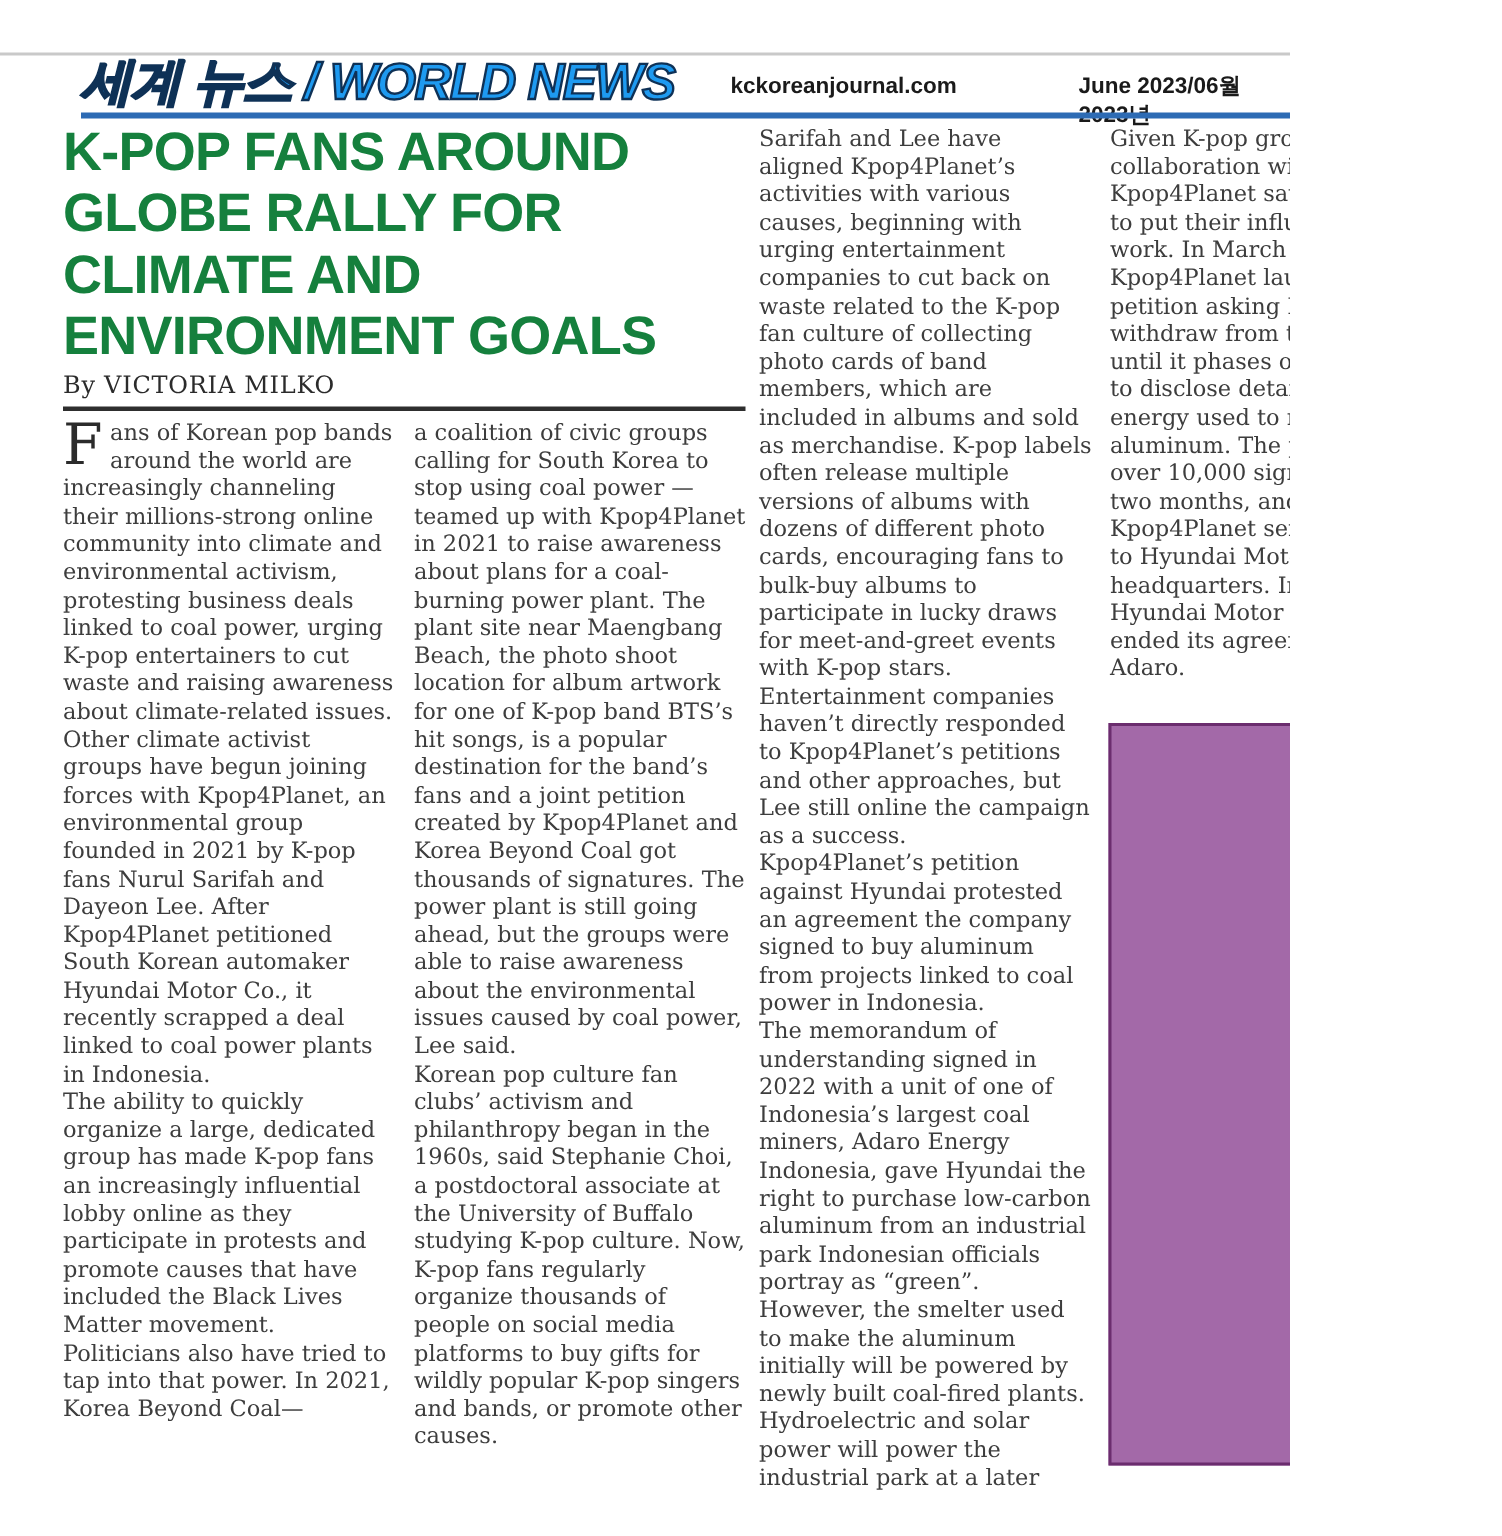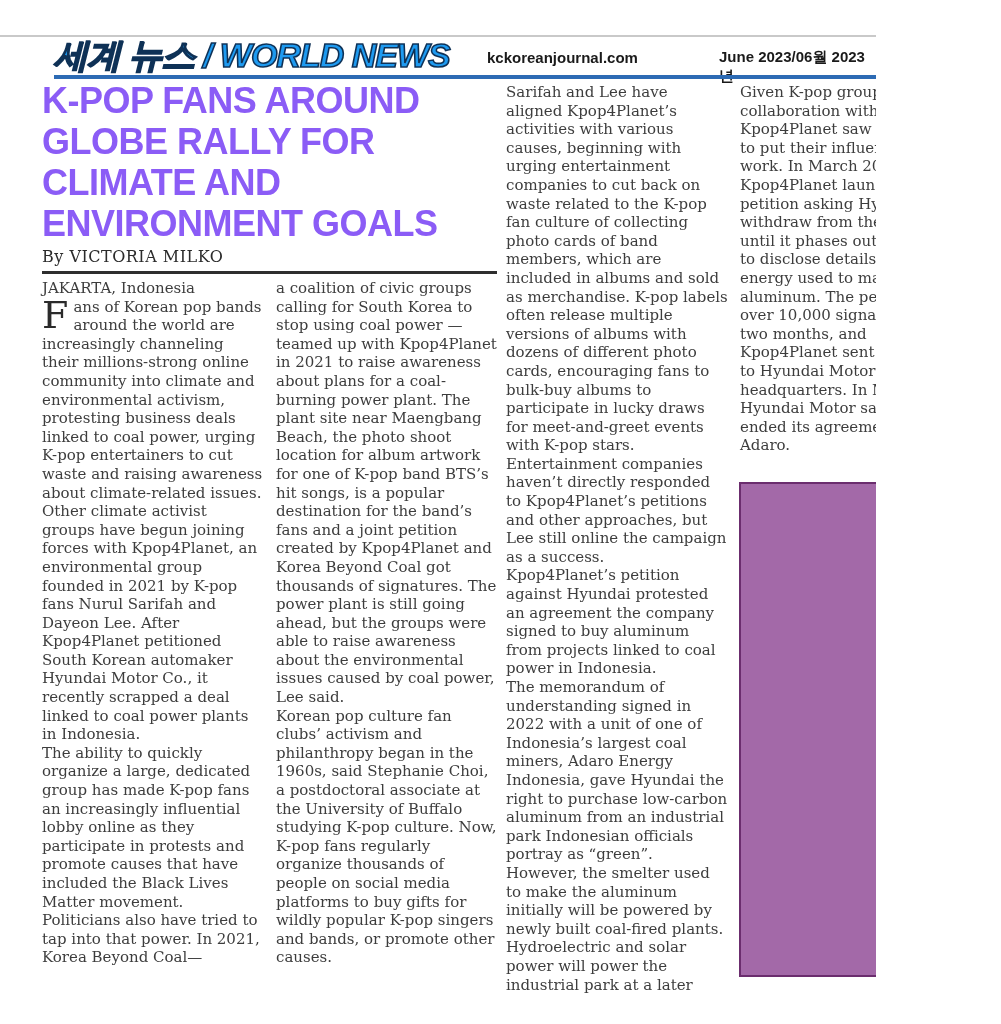--- a/index.html
+++ b/index.html
@@ -1,18 +1,18 @@
 <!DOCTYPE html>
 <html><head>
 <meta charset="utf-8">
 <style>
   html,body { margin:0; padding:0; background:#ffffff; }
   .page {
     position:relative; width:860px; height:1024px; background:#ffffff;
-    font-family:"DejaVu Serif", serif; overflow:hidden;padding-left:16px;
+    font-family:"DejaVu Serif", serif; overflow:hidden;
   }
   .hairline-top {
     position:absolute; left:0; top:35px; width:1001px; height:2px;
     background:#c9c9c9;
   }
   
   .logo {
     position:absolute; left:54px; top:36px;
     font-family:"Liberation Sans", sans-serif;
     font-style:italic; font-weight:800; font-size:34px; line-height:38px;
@@ -36,21 +36,21 @@
     display:flex; align-items:center; justify-content:center;
   }
   .header-rule {
     position:absolute; left:54px; top:75px; width:947px; height:4px;
     background:#2d6bb4;
   }
   
   .headline {
     position:absolute; left:42px; top:80px; width:452px;
     font-family:"Liberation Sans", sans-serif; font-weight:700;
-    font-size:36px; line-height:41px; letter-spacing:-0.5px; color:#8b5cf6;
+    font-size:36px; line-height:41px; letter-spacing:-0.5px; color:#15803d;
   }
   .byline {
     position:absolute; left:42px; top:247px;
     font-size:16px; color:#2b2b2b; letter-spacing:0.5px;
   }
   .byline-rule {
     position:absolute; left:42px; top:271px; width:455px; height:3px;
     background:#2e2e2e;
   }
   
@@ -85,21 +85,20 @@
   <div class="site-url">kckoreanjournal.com</div>
   <div class="issue-date">June 2023/06월 2023년</div>
   <div class="page-badge">19</div>
   <div class="header-rule"></div>
 
   <h1 class="headline" style="margin:0;">K-POP FANS AROUND GLOBE RALLY FOR CLIMATE AND ENVIRONMENT GOALS</h1>
   <div class="byline">By VICTORIA MILKO</div>
   <div class="byline-rule"></div>
 
   <div class="col" id="col1">
-    <p class="dateline">JAKARTA, Indonesia</p>
     <p><span class="dropcap">F</span><span>ans of Korean pop bands around the world are increasingly channeling their millions-strong online community into climate and environmental activism, protesting business deals linked to coal power, urging K-pop entertainers to cut waste and raising awareness about climate-related issues. Other climate activist groups have begun joining forces with Kpop4Planet, an environmental group founded in 2021 by K-pop fans Nurul Sarifah and Dayeon Lee. After Kpop4Planet petitioned South Korean automaker Hyundai Motor Co., it recently scrapped a deal linked to coal power plants in Indonesia.</span></p>
     <p>The ability to quickly organize a large, dedicated group has made K-pop fans an increasingly influential lobby online as they participate in protests and promote causes that have included the Black Lives Matter movement. Politicians also have tried to tap into that power. In 2021, Korea Beyond Coal—</p>
   </div>
 
   <div class="col" id="col2">
     <p>a coalition of civic groups calling for South Korea to stop using coal power — teamed up with Kpop4Planet in 2021 to raise awareness about plans for a coal-burning power plant. The plant site near Maengbang Beach, the photo shoot location for album artwork for one of K-pop band BTS’s hit songs, is a popular destination for the band’s fans and a joint petition created by Kpop4Planet and Korea Beyond Coal got thousands of signatures. The power plant is still going ahead, but the groups were able to raise awareness about the environmental issues caused by coal power, Lee said.</p>
     <p>Korean pop culture fan clubs’ activism and philanthropy began in the 1960s, said Stephanie Choi, a postdoctoral associate at the University of Buffalo studying K-pop culture. Now, K-pop fans regularly organize thousands of people on social media platforms to buy gifts for wildly popular K-pop singers and bands, or promote other causes.</p>
   </div>
 
   <div class="col" id="col3">

